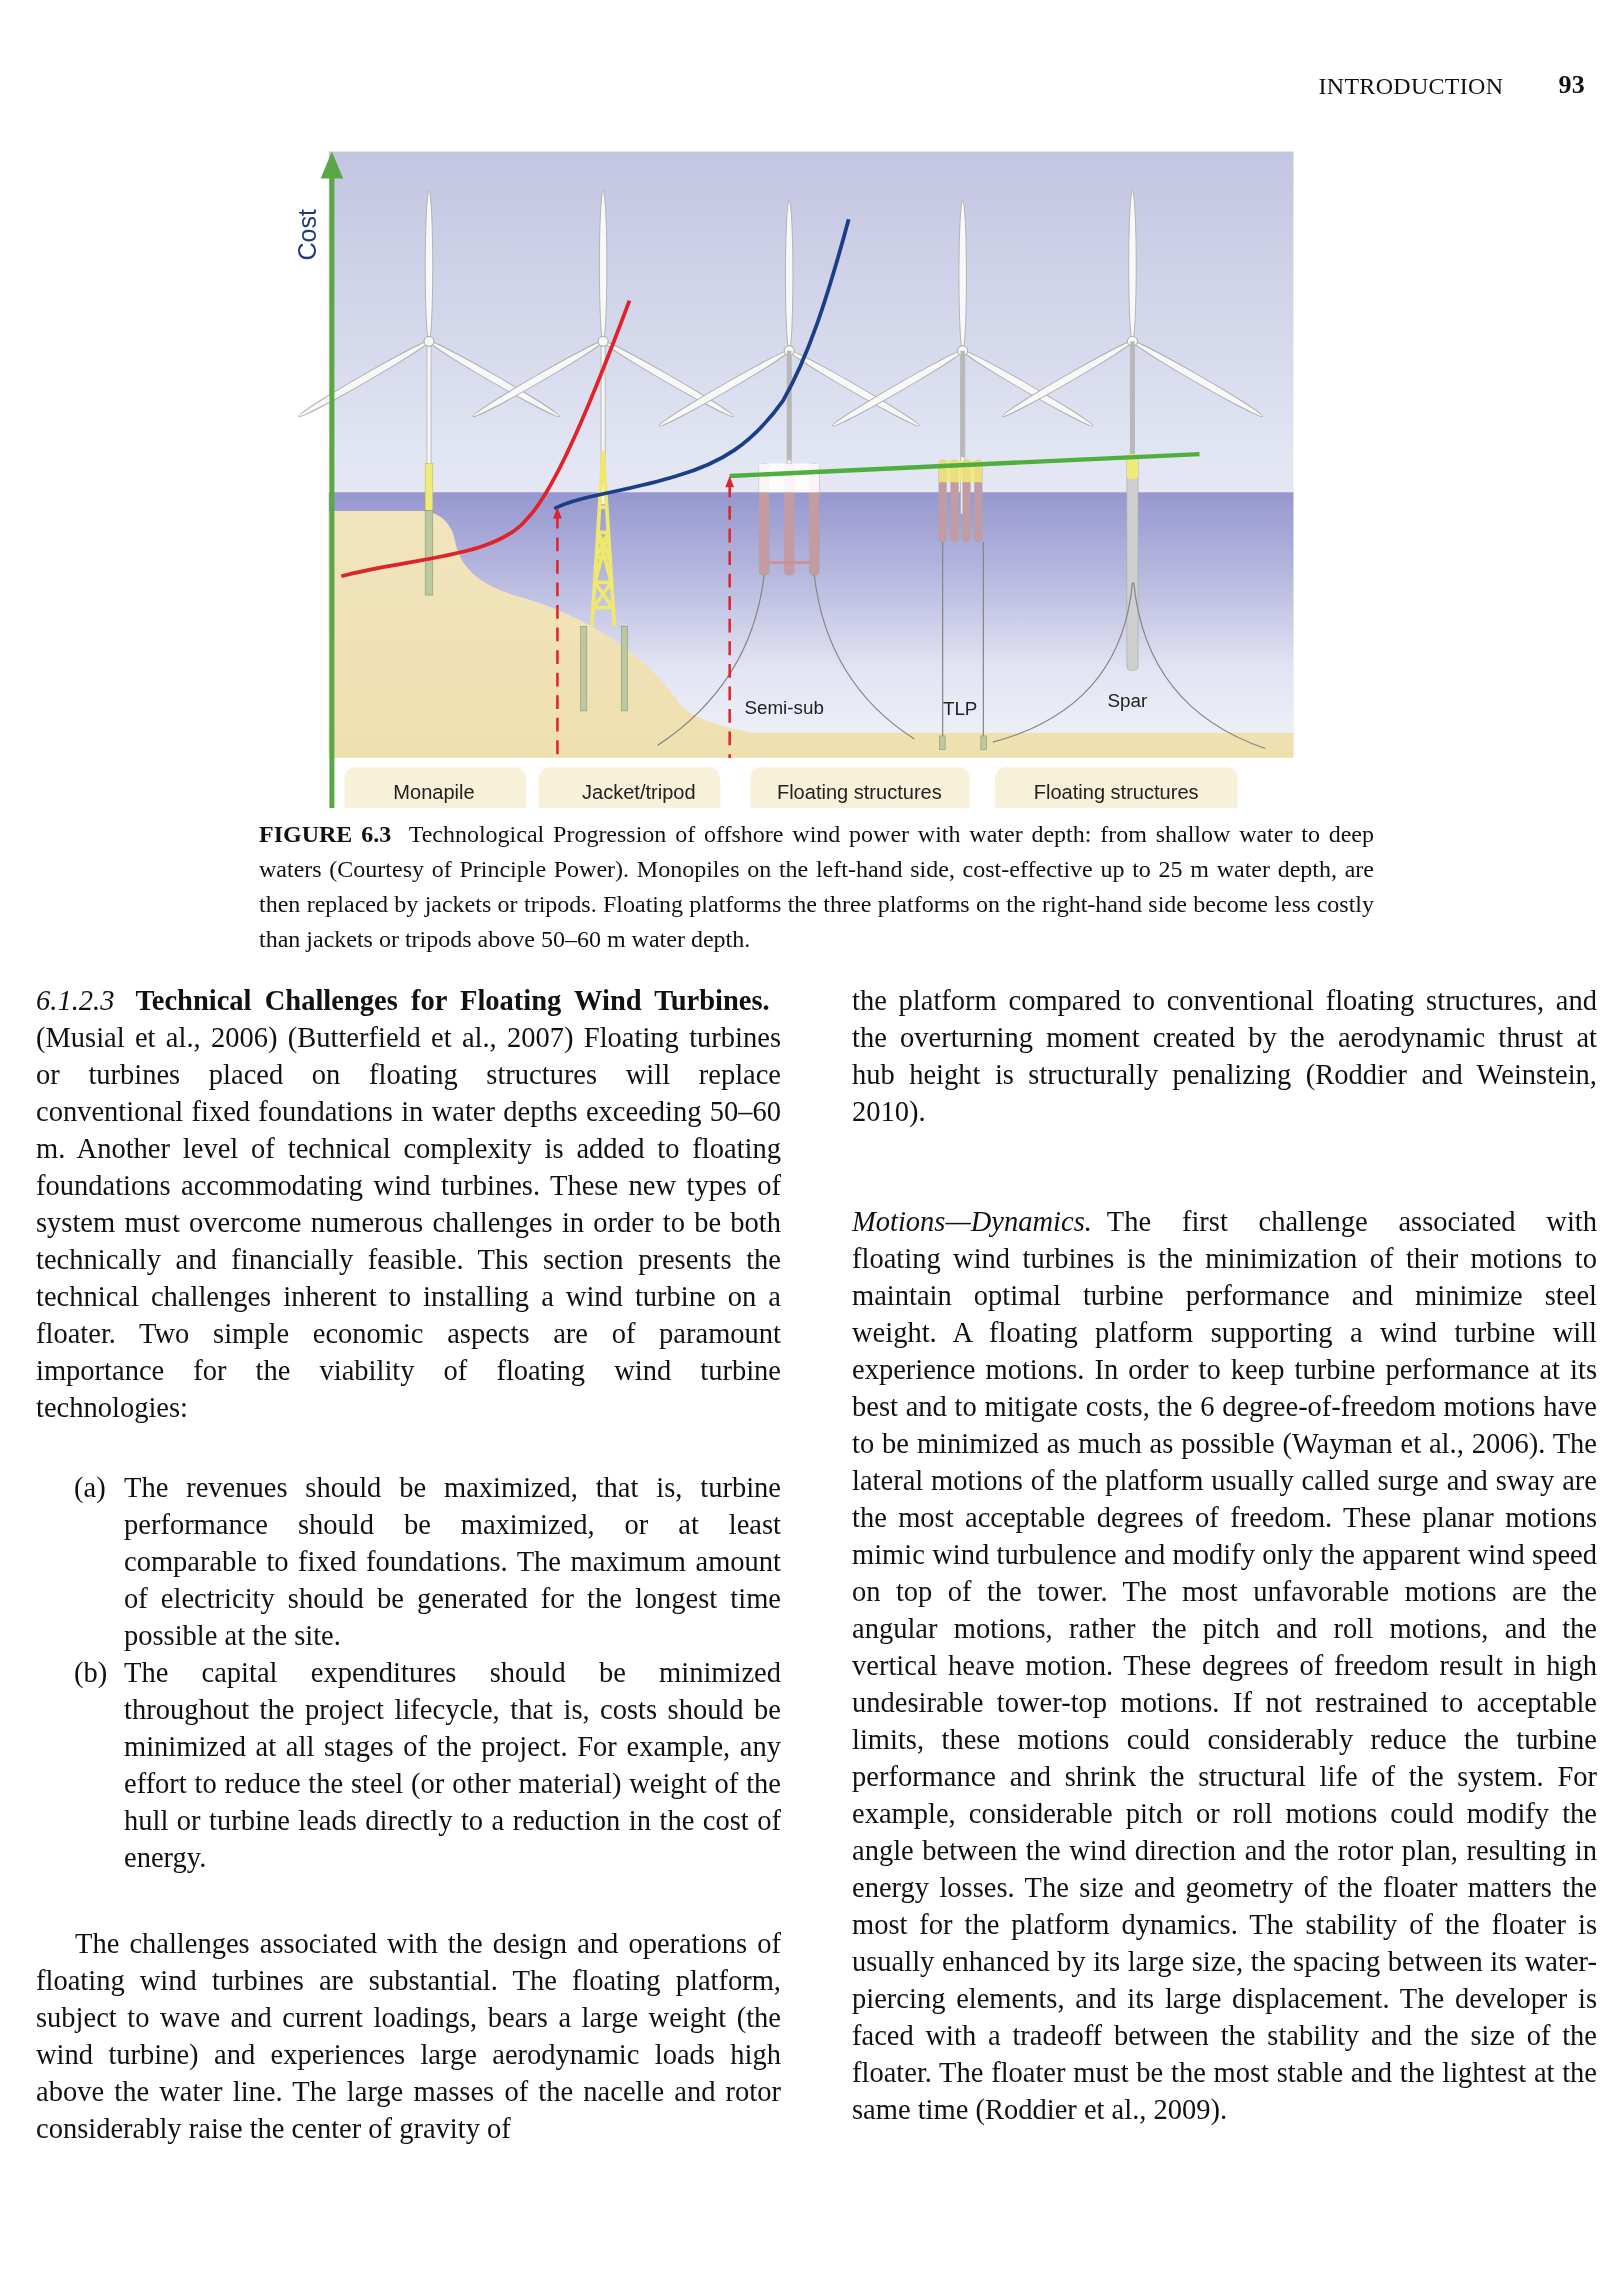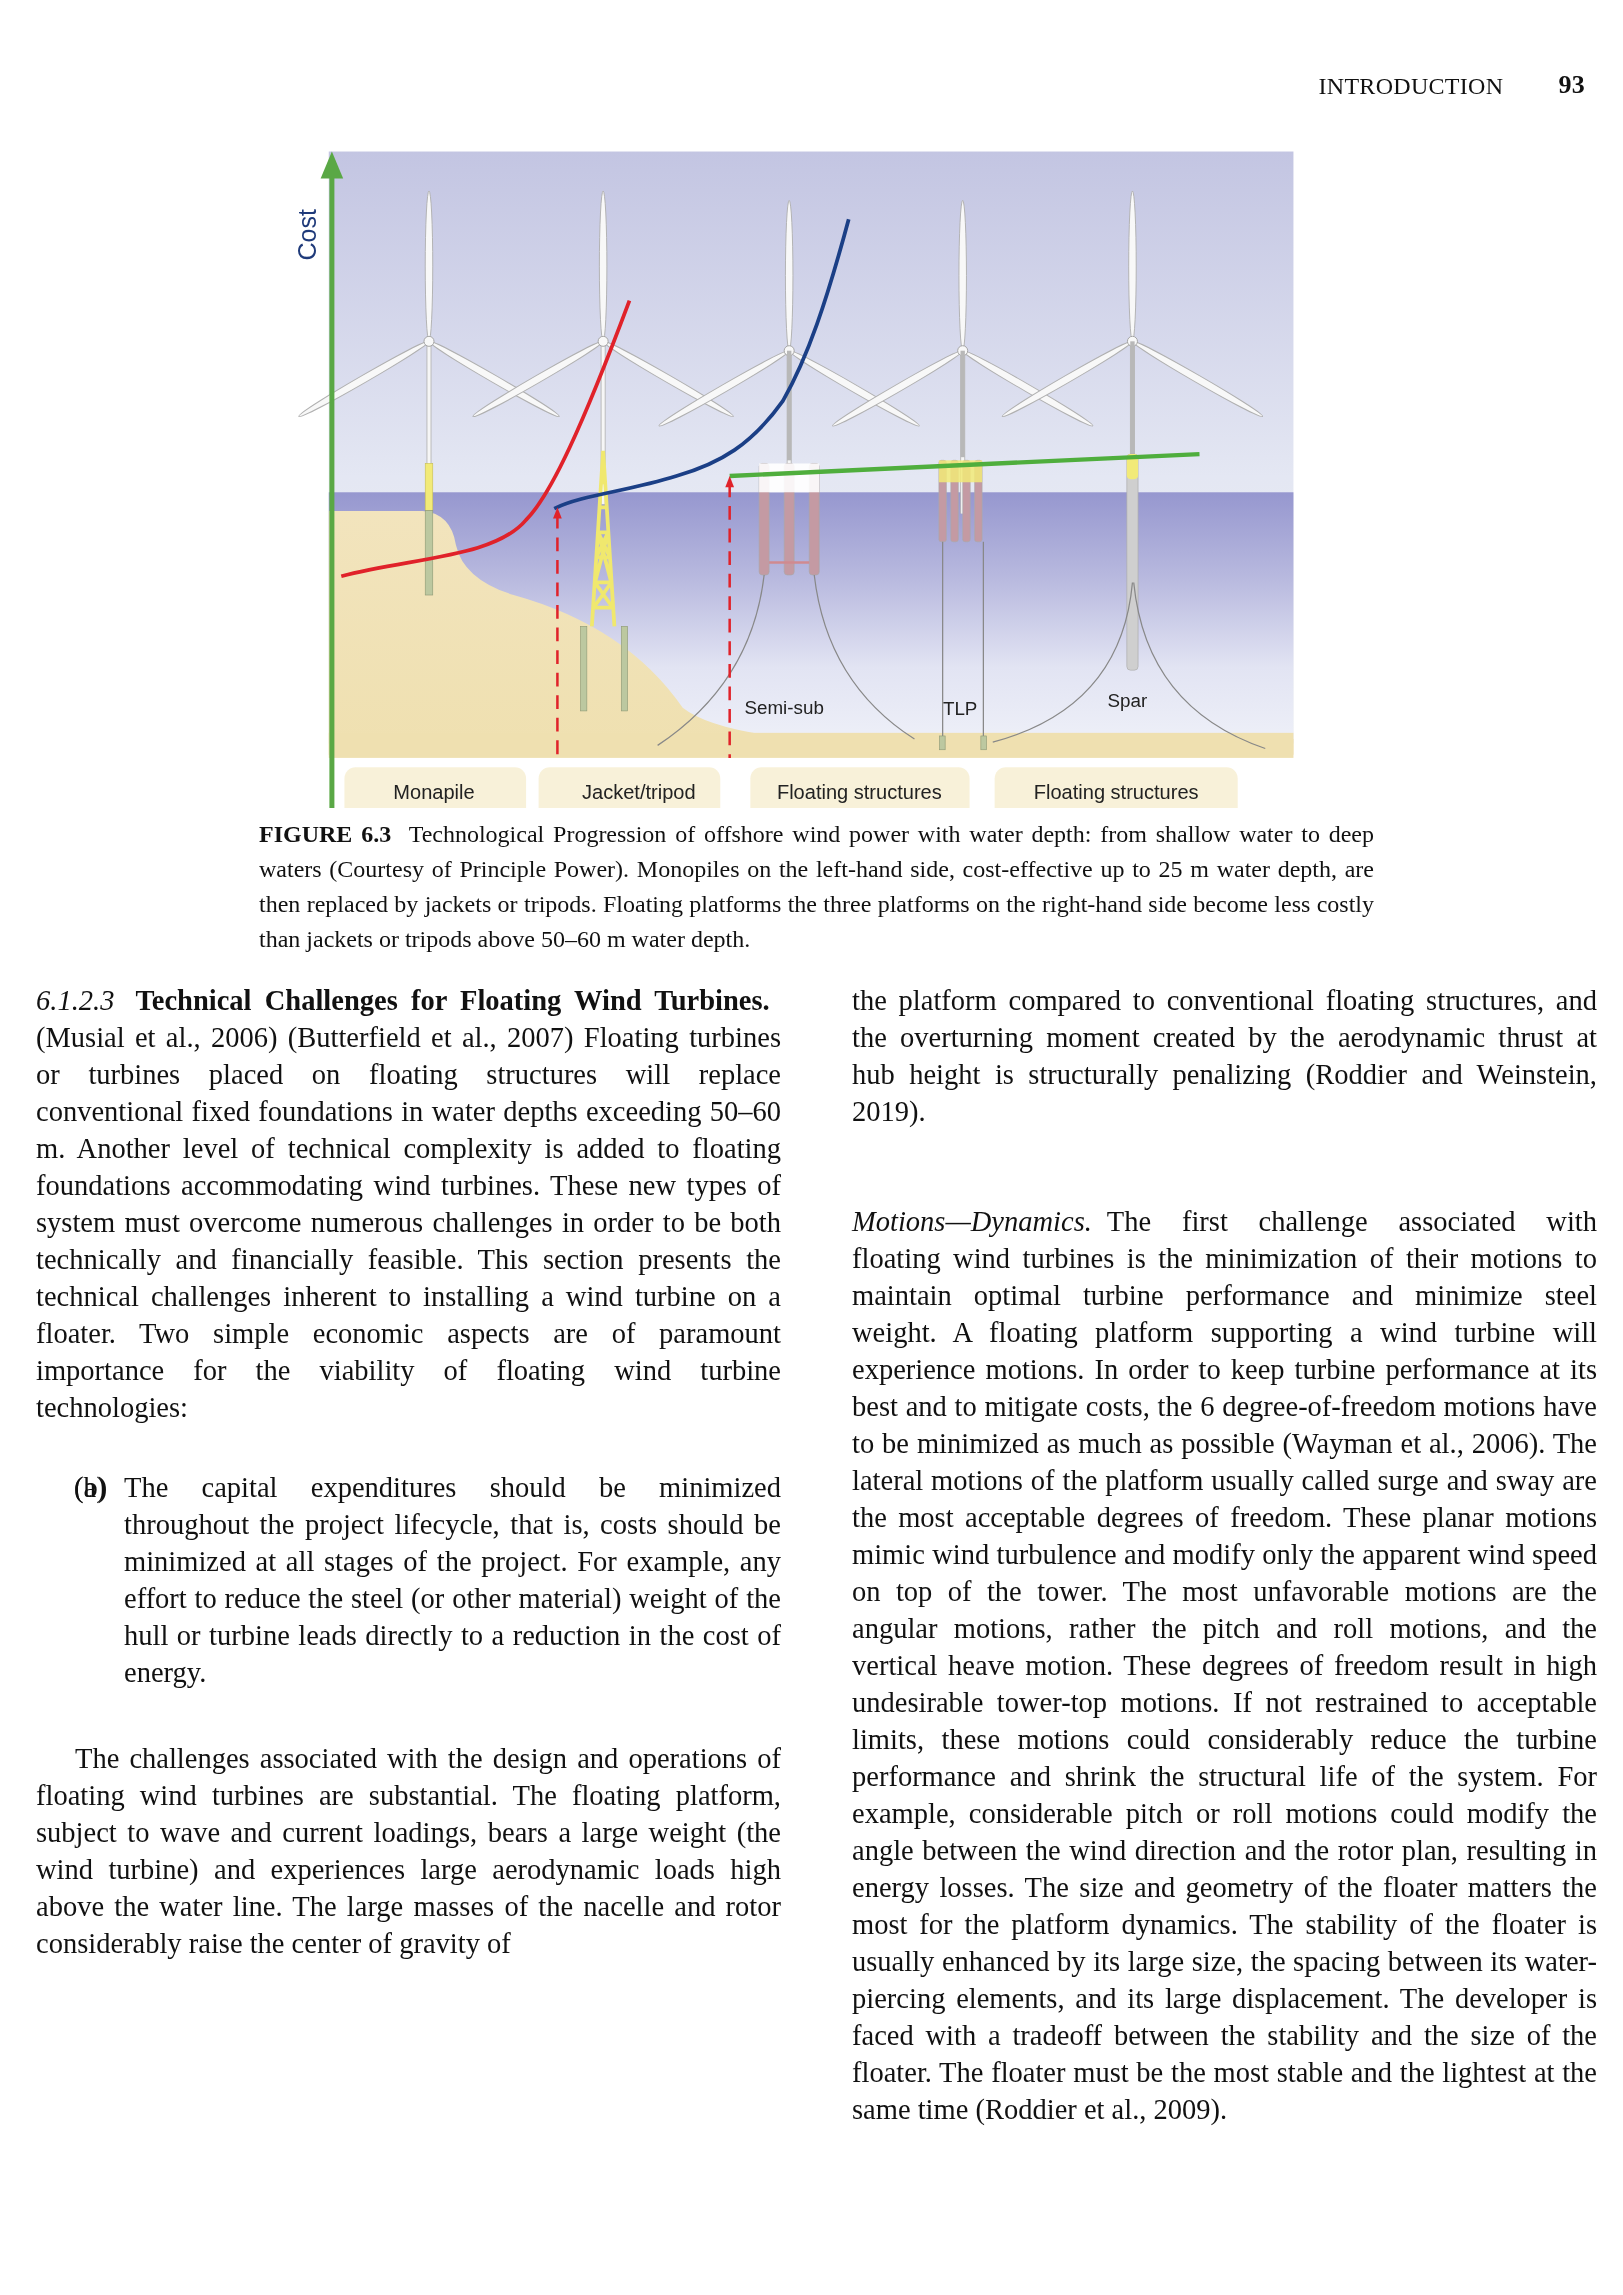--- a/index.html
+++ b/index.html
@@ -154,28 +154,29 @@
   <span class="fig-label">FIGURE 6.3</span><span>Technological Progression of offshore wind power with water depth: from shallow water to deep waters (Courtesy of Principle Power). Monopiles on the left-hand side, cost-effective up to 25 m water depth, are then replaced by jackets or tripods. Floating platforms the three platforms on the right-hand side become less costly than jackets or tripods above 50–60 m water depth.</span>
 </div>
 
 <div class="col left">
   <p>
     <span class="sec-num">6.1.2.3</span><span class="section-head">Technical Challenges for Floating Wind Turbines.</span><span>(Musial et al., 2006) (Butterfield et al., 2007) Floating turbines or turbines placed on floating structures will replace conventional fixed foundations in water depths exceeding 50–60 m. Another level of technical complexity is added to floating foundations accommodating wind turbines. These new types of system must overcome numerous challenges in order to be both technically and financially feasible. This section presents the technical challenges inherent to installing a wind turbine on a floater. Two simple economic aspects are of paramount importance for the viability of floating wind turbine technologies:</span>
   </p>
   <ul class="list">
     <li>
       <span class="lbl">(a)</span>
+      <span>The revenues should be maximized, that is, turbine performance should be maximized, or at least comparable to fixed foundations. The maximum amount of electricity should be generated for the longest time possible at the site.</span>
     </li>
     <li>
       <span class="lbl">(b)</span>
       <span>The capital expenditures should be minimized throughout the project lifecycle, that is, costs should be minimized at all stages of the project. For example, any effort to reduce the steel (or other material) weight of the hull or turbine leads directly to a reduction in the cost of energy.</span>
     </li>
   </ul>
   <p class="indent">The challenges associated with the design and operations of floating wind turbines are substantial. The floating platform, subject to wave and current loadings, bears a large weight (the wind turbine) and experiences large aerodynamic loads high above the water line. The large masses of the nacelle and rotor considerably raise the center of gravity of</p>
 </div>
 
 <div class="col right">
-  <p>the platform compared to conventional floating structures, and the overturning moment created by the aerodynamic thrust at hub height is structurally penalizing (Roddier and Weinstein, 2019).</p>
+  <p>the platform compared to conventional floating structures, and the overturning moment created by the aerodynamic thrust at hub height is structurally penalizing (Roddier and Weinstein, 2010).</p>
   <p class="gap-p">
     <span class="runin">Motions—Dynamics.</span><span>The first challenge associated with floating wind turbines is the minimization of their motions to maintain optimal turbine performance and minimize steel weight. A floating platform supporting a wind turbine will experience motions. In order to keep turbine performance at its best and to mitigate costs, the 6 degree-of-freedom motions have to be minimized as much as possible (Wayman et al., 2006). The lateral motions of the platform usually called surge and sway are the most acceptable degrees of freedom. These planar motions mimic wind turbulence and modify only the apparent wind speed on top of the tower. The most unfavorable motions are the angular motions, rather the pitch and roll motions, and the vertical heave motion. These degrees of freedom result in high undesirable tower-top motions. If not restrained to acceptable limits, these motions could considerably reduce the turbine performance and shrink the structural life of the system. For example, considerable pitch or roll motions could modify the angle between the wind direction and the rotor plan, resulting in energy losses. The size and geometry of the floater matters the most for the platform dynamics. The stability of the floater is usually enhanced by its large size, the spacing between its water-piercing elements, and its large displacement. The developer is faced with a tradeoff between the stability and the size of the floater. The floater must be the most stable and the lightest at the same time (Roddier et al., 2009).</span>
   </p>
 </div>
 
 
 </body></html>

